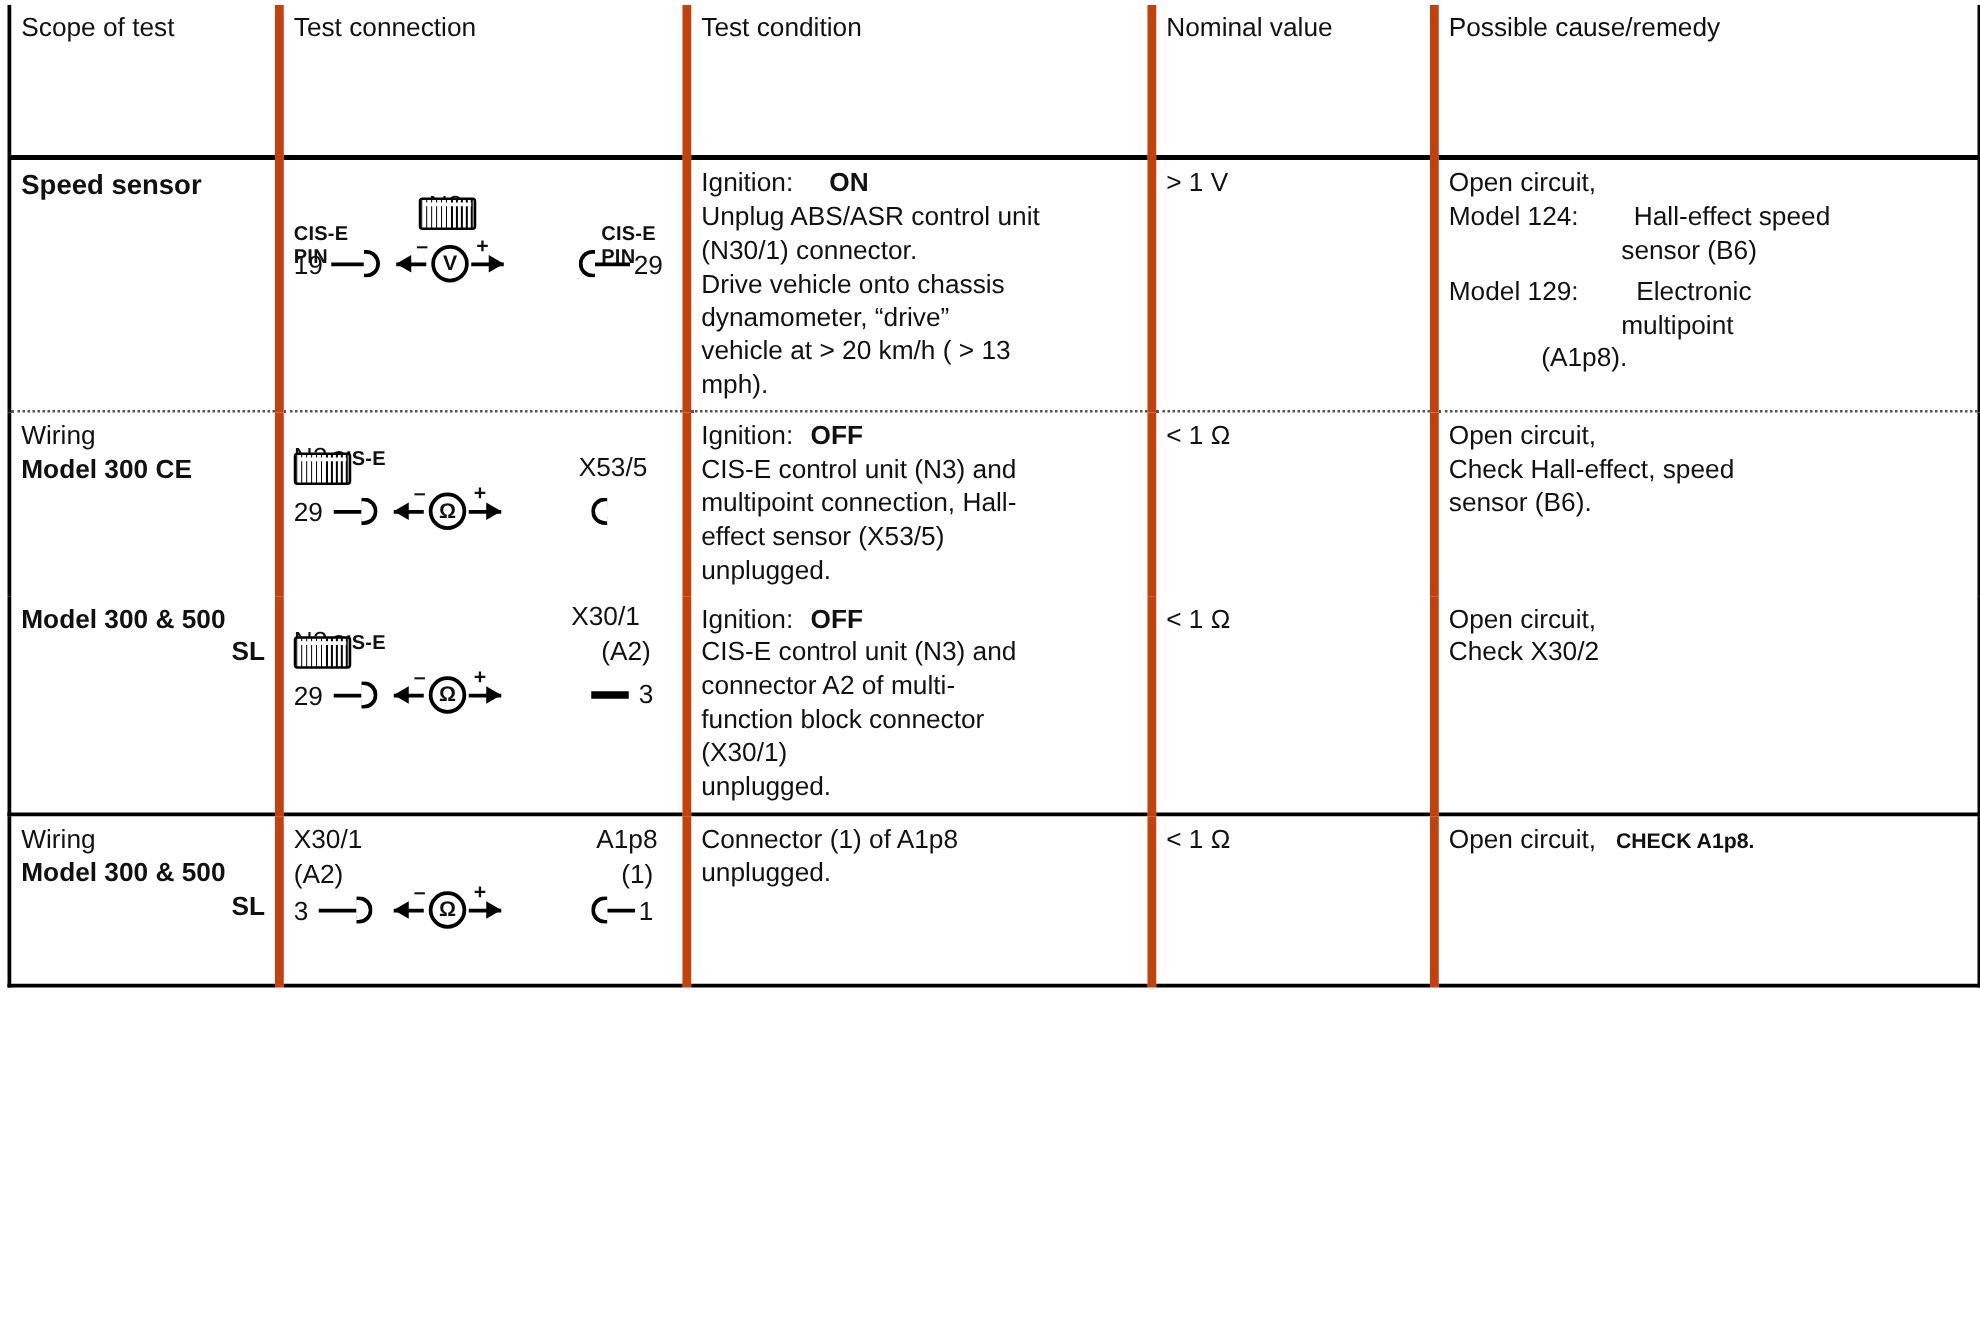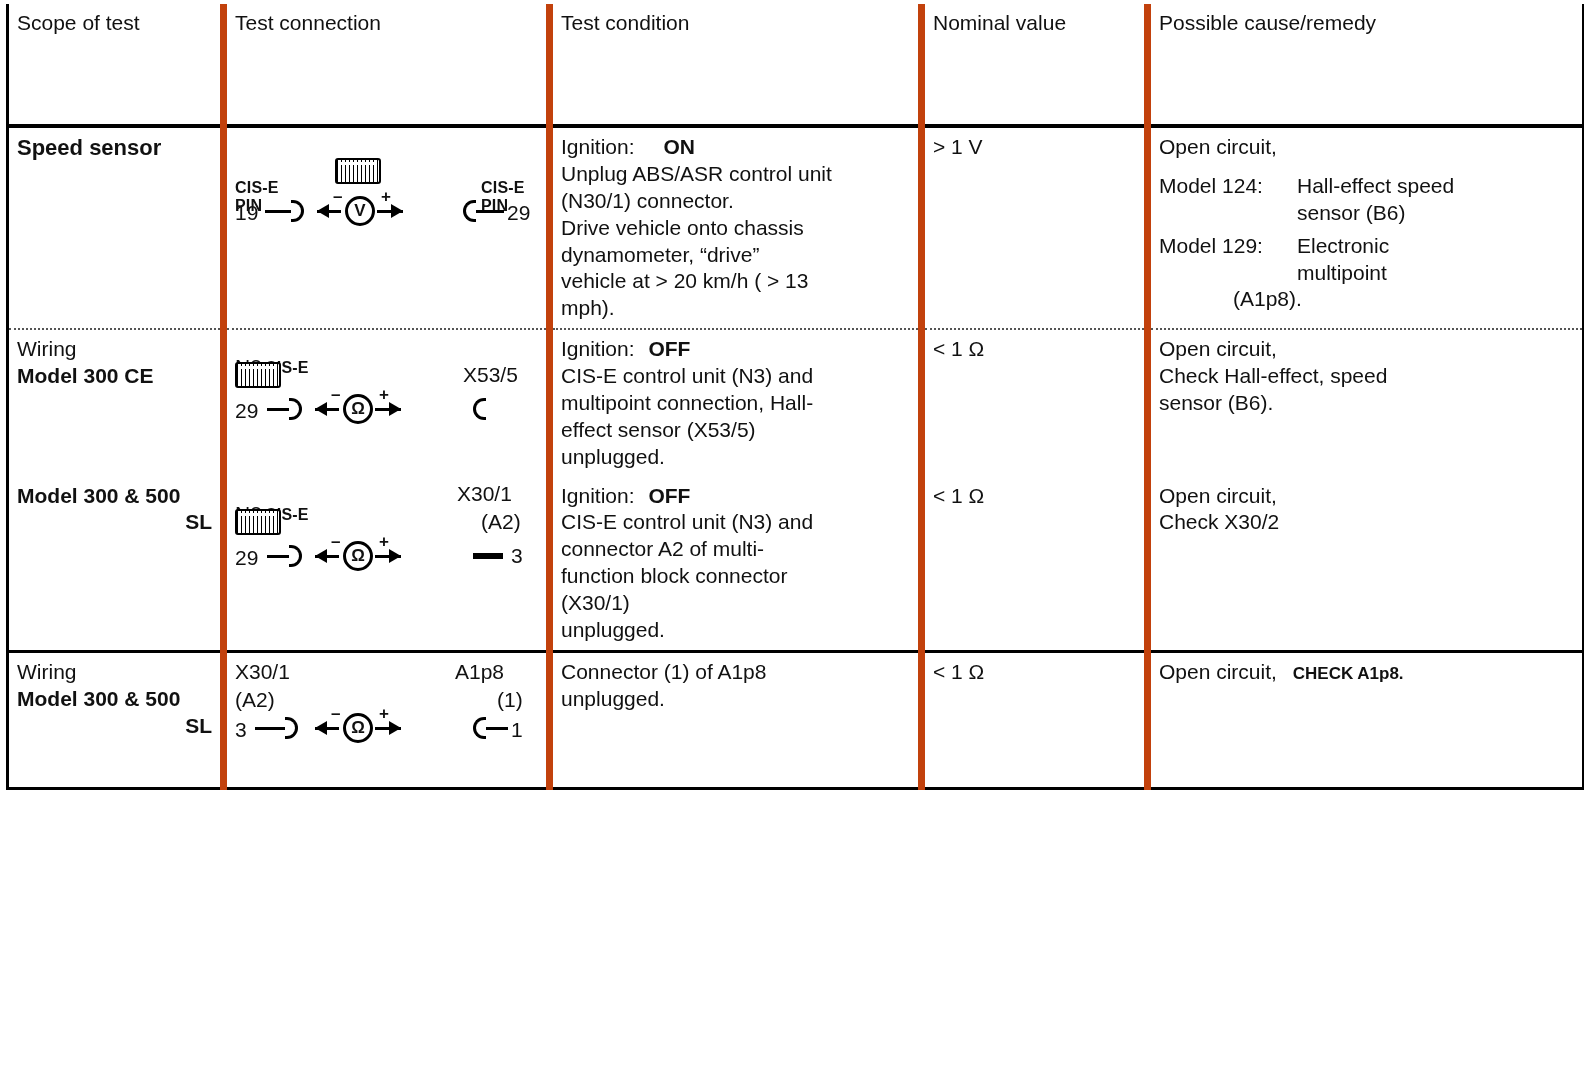--- a/index.html
+++ b/index.html
@@ -252,26 +252,26 @@
           <div>Drive vehicle onto chassis</div>
           <div>dynamometer, “drive”</div>
           <div>vehicle at  &gt; 20 km/h ( &gt; 13</div>
           <div>mph).</div>
         </td>
 
         <td>&gt; 1 V</td>
 
         <td>
           <div>Open circuit,</div>
-          <div style="display:flex; margin-top:12px;">
+          <div style="display:flex; margin-top:0;gap:10px;">
             <span style="width:138px; flex:0 0 138px;">Model 124:</span>
             <span>Hall-effect speed</span>
           </div>
           <div style="margin-left:138px;">sensor (B6)</div>
-          <div style="display:flex; margin-top:6px;">
+          <div style="display:flex; margin-top:6px;gap:12px;">
             <span style="width:138px; flex:0 0 138px;">Model 129:</span>
             <span>Electronic</span>
           </div>
           <div style="margin-left:138px;">multipoint</div>
           <div style="margin-left:74px;">(A1p8).</div>
         </td>
       </tr>
 
       <tr class="no-bottom">
 
@@ -386,21 +386,21 @@
           <span class="scope-line">Wiring</span>
           <span class="b scope-line">Model 300 &amp; 500</span>
           <span class="b scope-right">SL</span>
         </td>
 
         <td>
           <div class="diag" style="height:120px;">
             <span class="pinnum" style="left:0px; top:-2px;">X30/1</span>
             <span class="pinnum" style="left:0px; top:26px;">(A2)</span>
 
-            <span class="pinnum" style="left:220px; top:-2px;">A1p8</span>
+            <span class="pinnum" style="left:242px; top:-2px;">A1p8</span>
             <span class="pinnum" style="left:262px; top:26px;">(1)</span>
 
             <span class="pinnum" style="left:0px; top:56px;">3</span>
             <span class="pinnum" style="left:276px; top:56px;">1</span>
 
             <div class="wire" style="left:20px; top:66px; width:30px;"></div>
             <div class="hookL" style="left:50px; top:56px;"></div>
 
             <div class="wire" style="left:80px; top:66px; width:24px;"></div>
             <div class="arrL" style="left:80px; top:60px;"></div>

